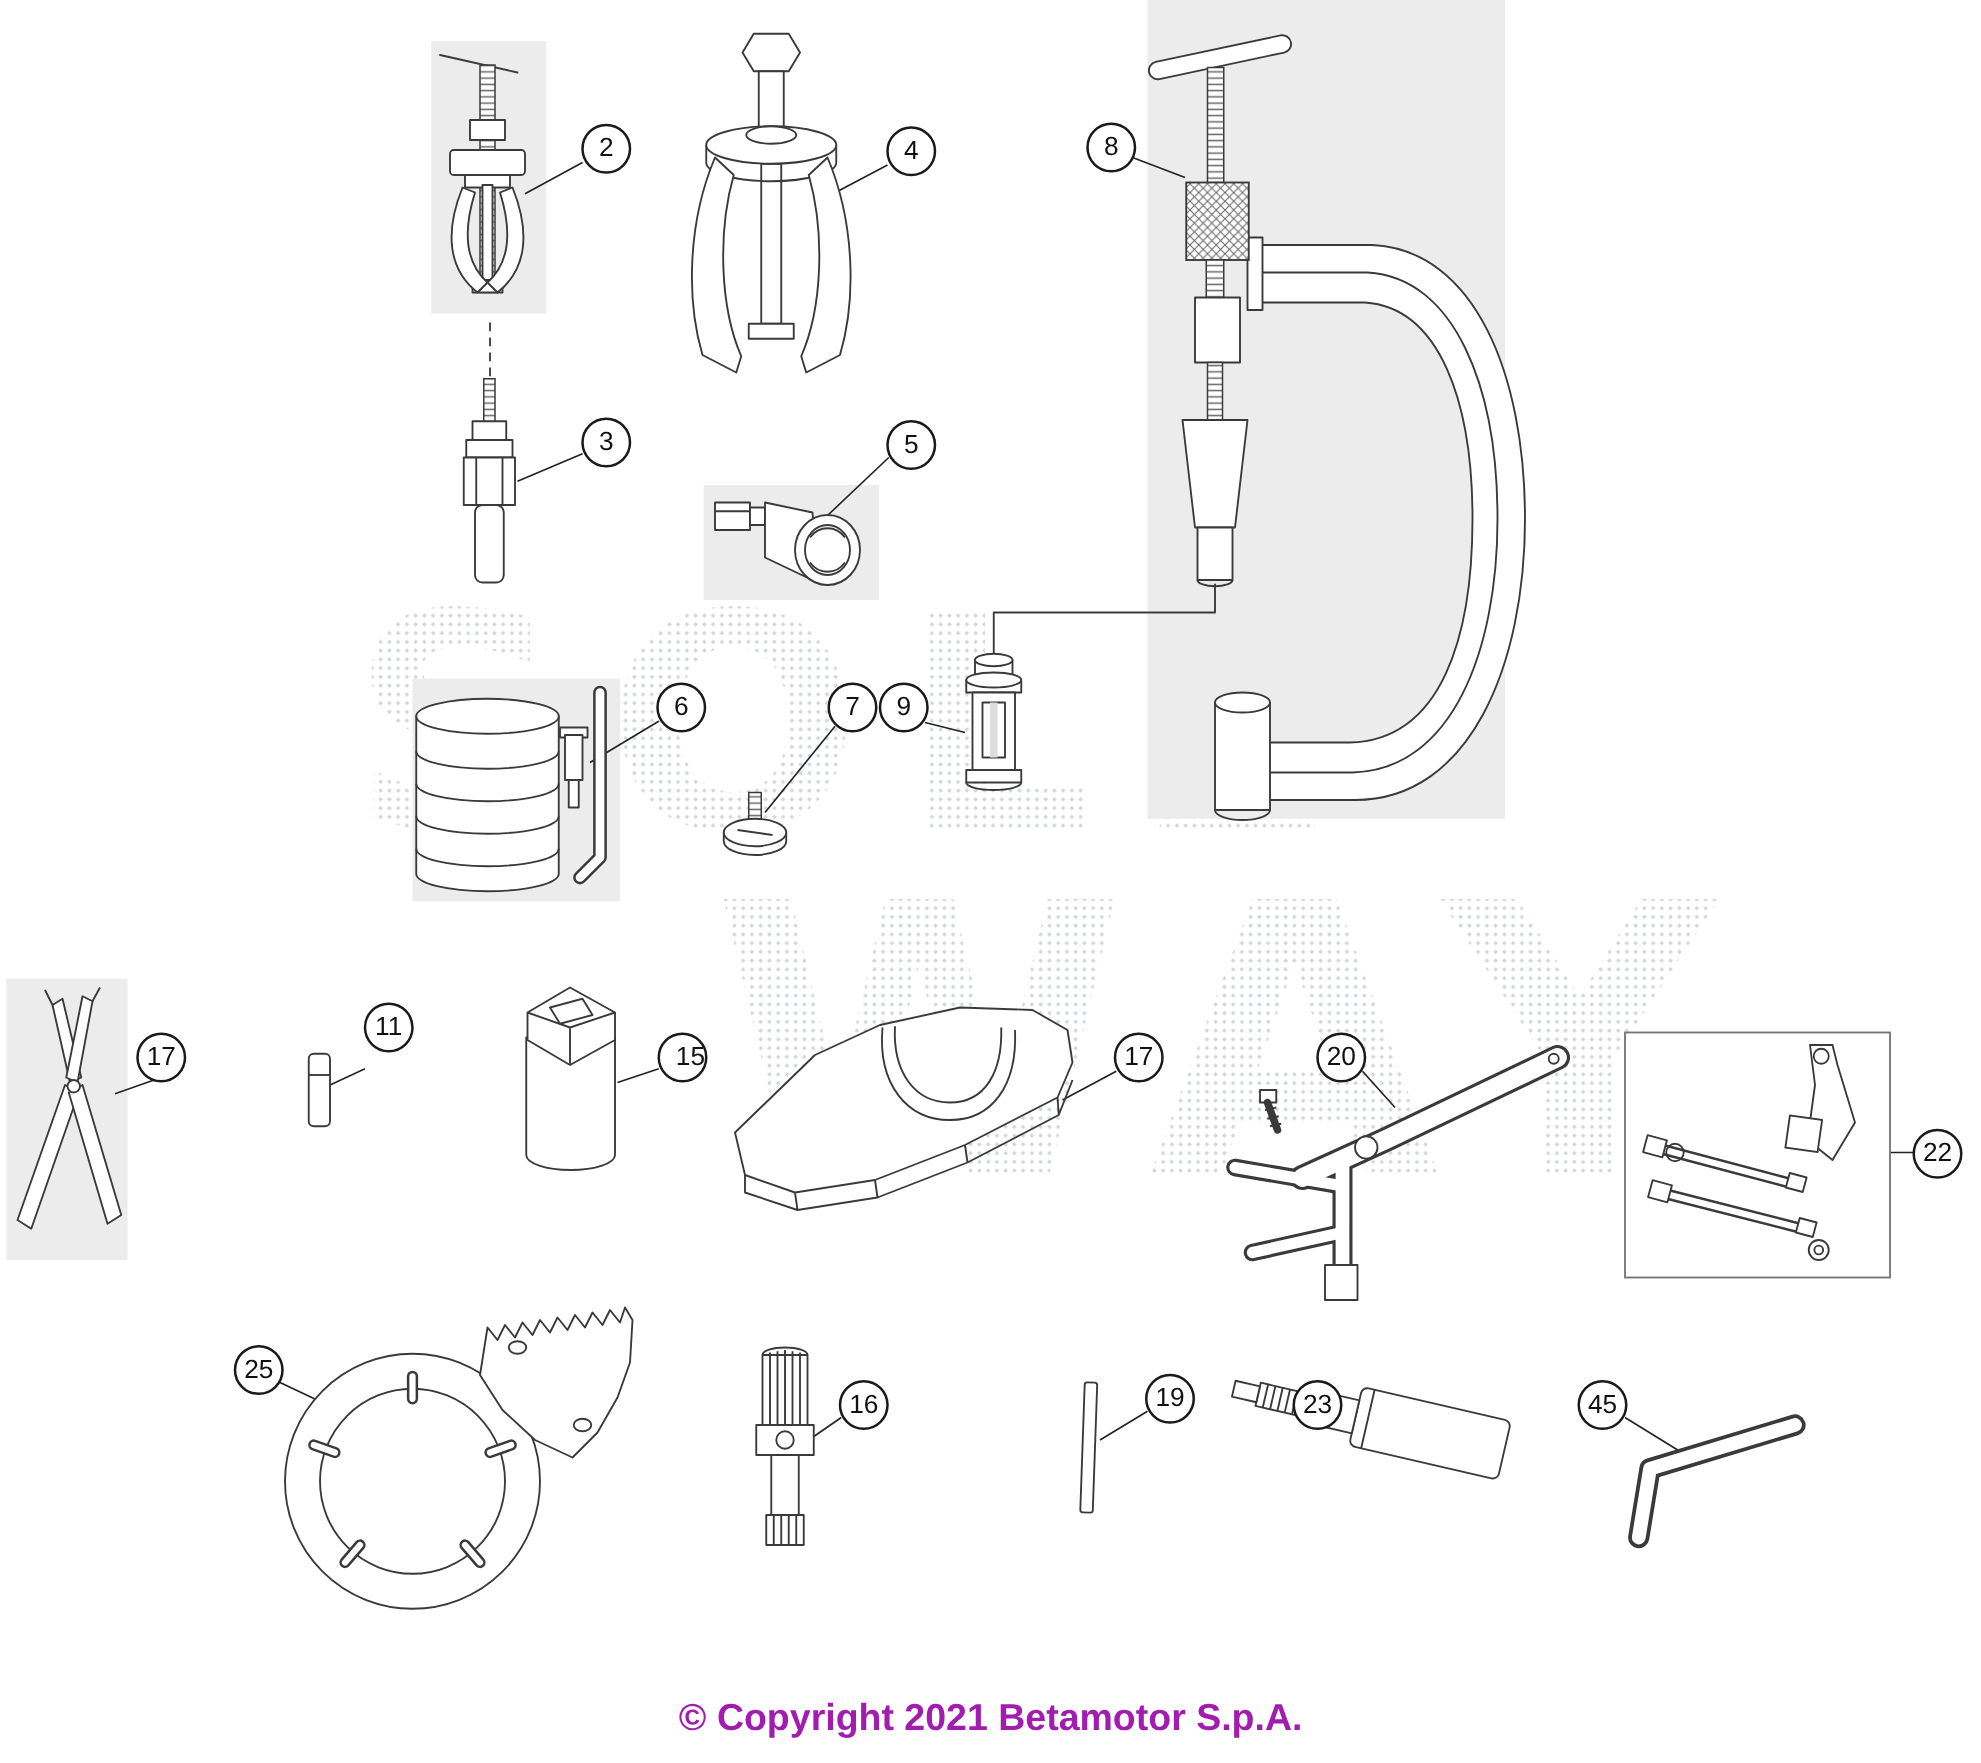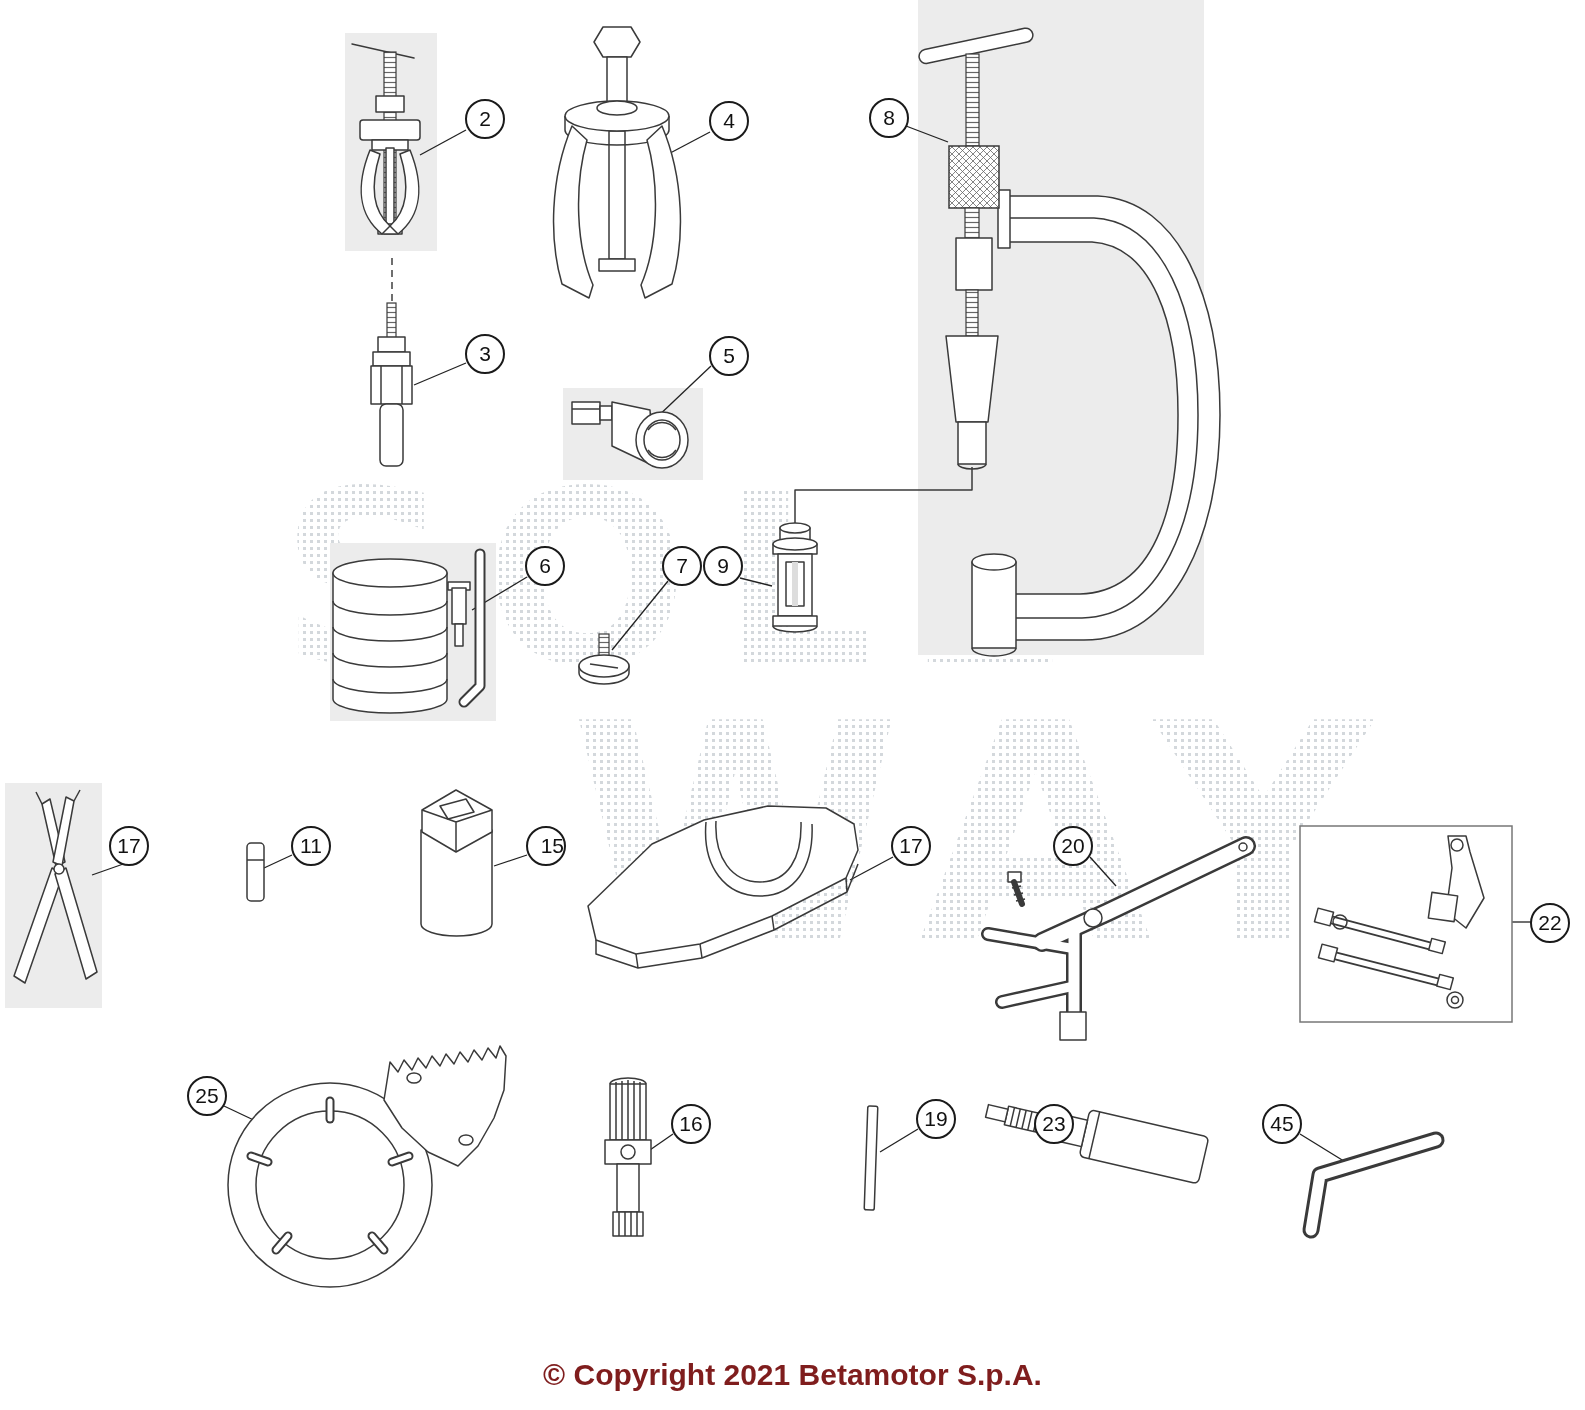--- a/index.html
+++ b/index.html
@@ -25,21 +25,21 @@
   .blk{stroke:#3a3a3a;fill:none;stroke-linecap:round;stroke-linejoin:round;}
   .wht{stroke:#fff;fill:none;stroke-linecap:round;stroke-linejoin:round;}
   .callout{
     position:absolute;width:40px;height:40px;border-radius:50%;
     border:2px solid #1a1a1a;background:#fff;box-sizing:border-box;
     display:flex;align-items:center;justify-content:center;
     font-size:21px;color:#111;z-index:5;
   }
   .copyright{
     position:absolute;left:0;right:0;top:1358px;text-align:center;
-    font-size:30px;font-weight:700;color:#7f1d1d;z-index:6;
+    font-size:30px;font-weight:700;color:#a21caf;z-index:6;
   }
 </style>
 </head>
 <body>
 
 <div id="stage">
 
   <div class="wm" style="left:280px;top:440px;font-size:240px;">SOLE</div>
   <div class="wm" style="left:570px;top:660px;font-size:300px;">WAY</div>
 
@@ -319,21 +319,21 @@
     </div>
   <div class="callout" style="left:869px;top:98px;">
       <span>8</span>
     </div>
   <div class="callout" style="left:703px;top:546px;">
       <span>9</span>
     </div>
   <div class="callout" style="left:109px;top:826px;">
       <span>17</span>
     </div>
-  <div class="callout" style="left:291px;top:826px;">
+  <div class="callout" style="left:291px;top:802px;">
       <span>11</span>
     </div>
   <div class="callout" style="left:526px;top:826px;justify-content:flex-end;">
       <span>15</span>
     </div>
   <div class="callout" style="left:671px;top:1104px;">
       <span>16</span>
     </div>
   <div class="callout" style="left:891px;top:826px;text-align:center;">
       <span>17</span>

